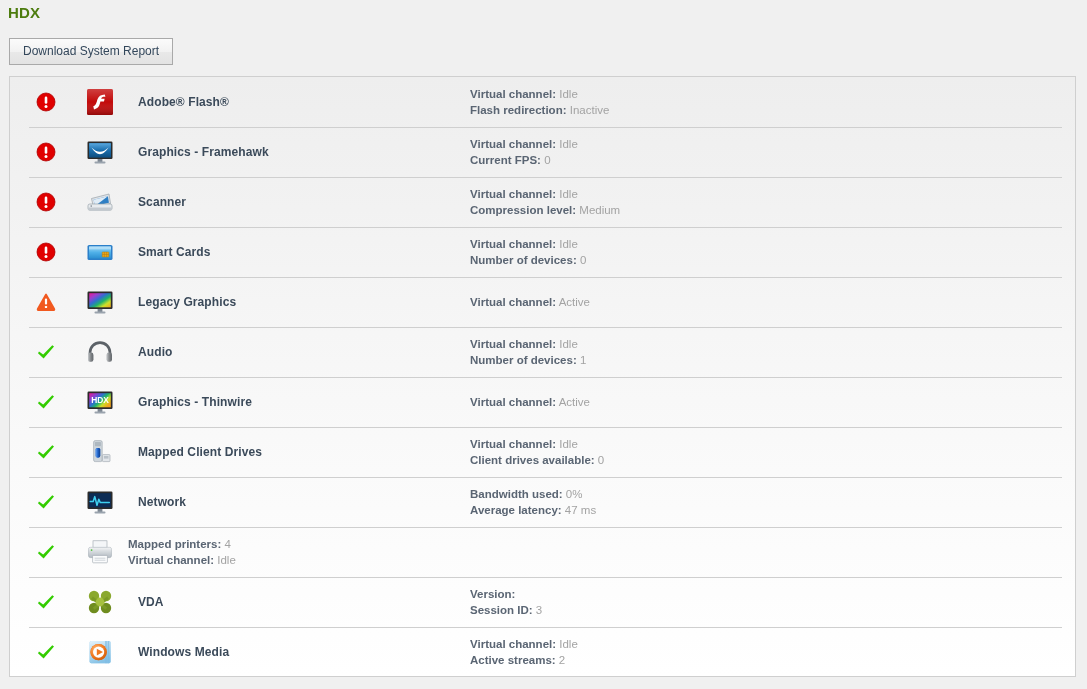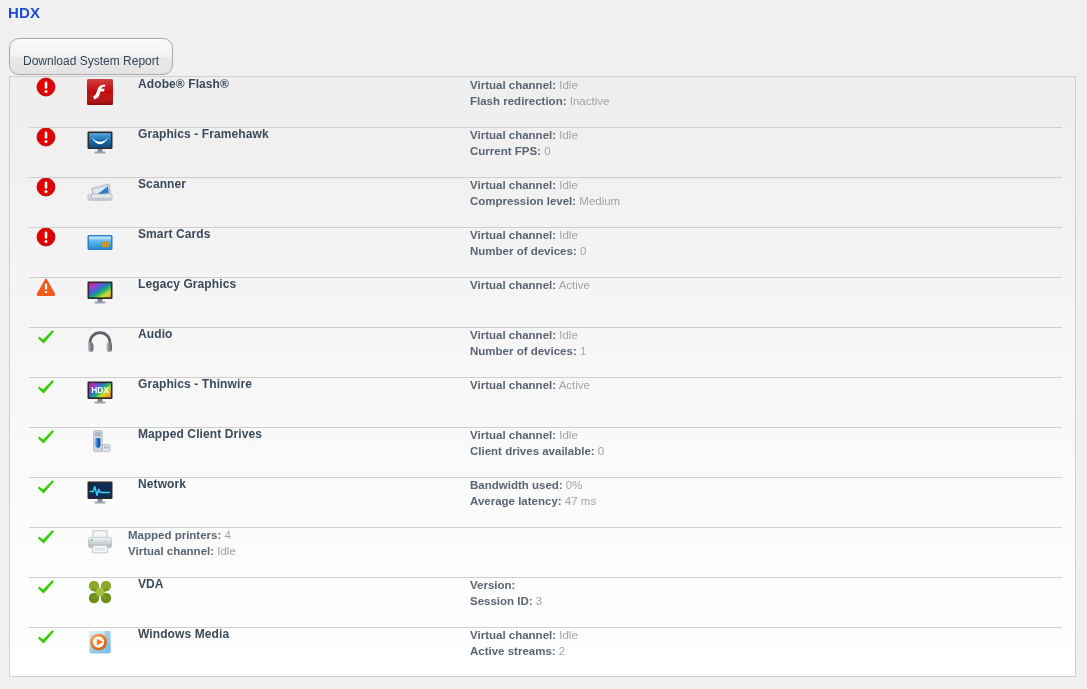--- a/index.html
+++ b/index.html
@@ -20,39 +20,39 @@
     background: #f0f0f0;
   }
 
   
   .page-title {
     position: absolute;
     left: 8px;
     top: 4px;
     font-size: 15px;
     font-weight: bold;
-    color: #1d4ed8;
+    color: #4d7c0f;
     letter-spacing: 0.2px;
   }
 
   .toolbar {
     position: absolute;
     left: 9px;
     top: 38px;
   }
 
   .report-button {
     display: inline-block;
-    padding: 15px 13px 6px 13px;
+    padding: 5px 13px 6px 13px;
     font-size: 12px;
     color: #33475b;
     font-family: "Liberation Sans", sans-serif;
     background: linear-gradient(to bottom, #fbfbfb 0%, #f2f2f2 50%, #e9e9e9 51%, #e3e3e3 100%);
     border: 1px solid #a9a9a9;
-    border-radius: 10px;
+    border-radius: 0;
     cursor: pointer;
     line-height: 14px;
     white-space: nowrap;
   }
 
   
   .panel {
     position: absolute;
     left: 9px;
     top: 76px;
@@ -63,21 +63,21 @@
     box-sizing: border-box;
     overflow: hidden;
   }
 
   .rows { display: block; }
 
   .row {
     position: relative;
     height: 50px;
     display: flex;
-    align-items: flex-start;
+    align-items: center;
     box-sizing: border-box;
   }
   .row + .row::before {
     content: "";
     position: absolute;
     left: 19px;
     right: 13px;
     top: 0;
     height: 1px;
     background: #cfcfcf;

